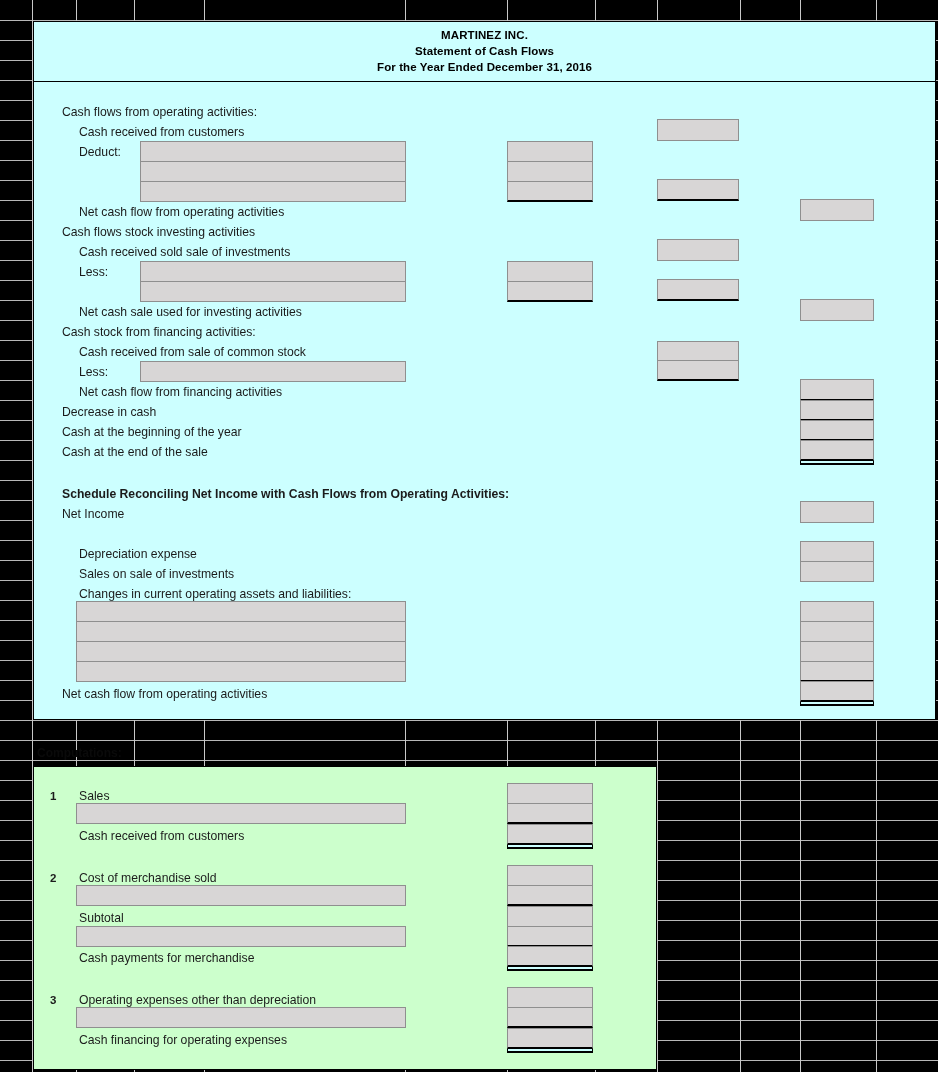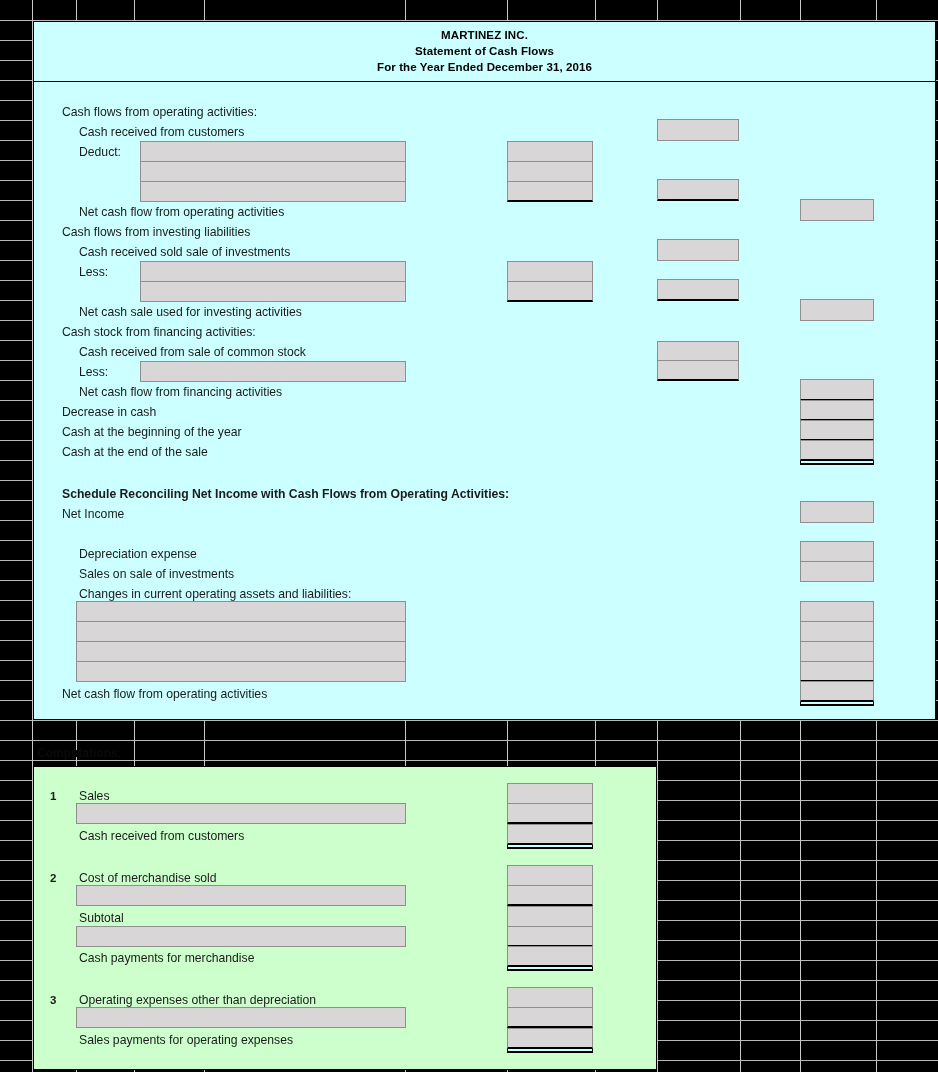--- a/index.html
+++ b/index.html
@@ -176,21 +176,21 @@
 
   <div class="cell" style="left:507px; top:141px; width:86px; height:21px"></div>
   <div class="cell" style="left:507px; top:161px; width:86px; height:21px"></div>
   <div class="cell tot" style="left:507px; top:181px; width:86px; height:21px"></div>
 
   <div class="cell tot" style="left:657px; top:179px; width:82px; height:22px"></div>
 
   <div class="lbl" style="left:79px; top:205px">Net cash flow from operating activities</div>
   <div class="cell" style="left:800px; top:199px; width:74px; height:22px"></div>
 
-  <div class="lbl" style="left:62px; top:225px">Cash flows from investing liabilities</div>
+  <div class="lbl" style="left:62px; top:225px">Cash flows stock investing activities</div>
 
   <div class="lbl" style="left:79px; top:245px">Cash received sold sale of investments</div>
   <div class="cell" style="left:657px; top:239px; width:82px; height:22px"></div>
 
   <div class="lbl" style="left:79px; top:265px">Less:</div>
   <div class="cell" style="left:140px; top:261px; width:266px; height:21px"></div>
   <div class="cell" style="left:140px; top:281px; width:266px; height:21px"></div>
 
   <div class="cell" style="left:507px; top:261px; width:86px; height:21px"></div>
   <div class="cell tot" style="left:507px; top:281px; width:86px; height:21px"></div>
@@ -278,16 +278,16 @@
   <div class="lbl" style="left:79px; top:951px">Cash payments for merchandise</div>
   <div class="cell dbl" style="left:507px; top:946px; width:86px; height:21px"></div>
 
   <div class="lbl num" style="left:50px; top:993px">3</div>
   <div class="lbl" style="left:79px; top:993px">Operating expenses other than depreciation</div>
   <div class="cell" style="left:507px; top:987px; width:86px; height:21px"></div>
 
   <div class="cell" style="left:76px; top:1007px; width:330px; height:21px"></div>
   <div class="cell tot" style="left:507px; top:1007px; width:86px; height:21px"></div>
 
-  <div class="lbl" style="left:79px; top:1033px">Sales payments for operating expenses</div>
+  <div class="lbl" style="left:79px; top:1033px">Cash financing for operating expenses</div>
   <div class="cell dbl" style="left:507px; top:1028px; width:86px; height:21px"></div>
 
 </div>
 
 </body></html>

